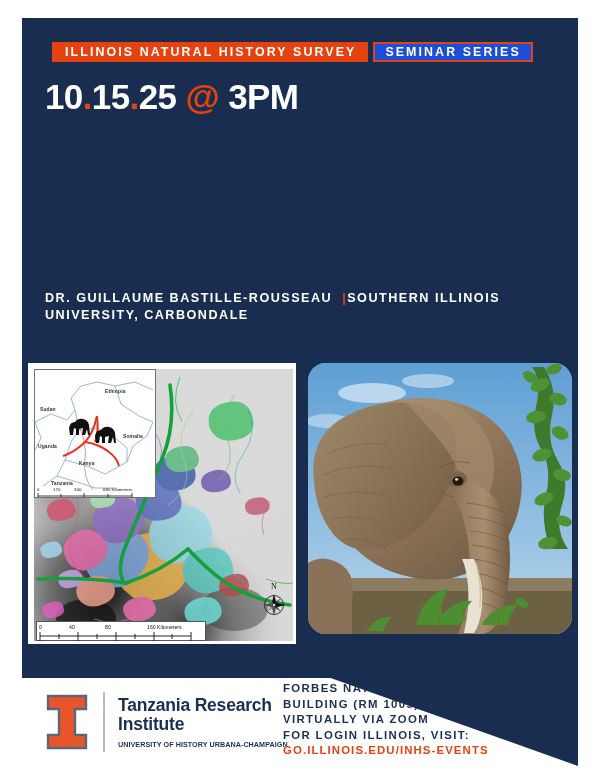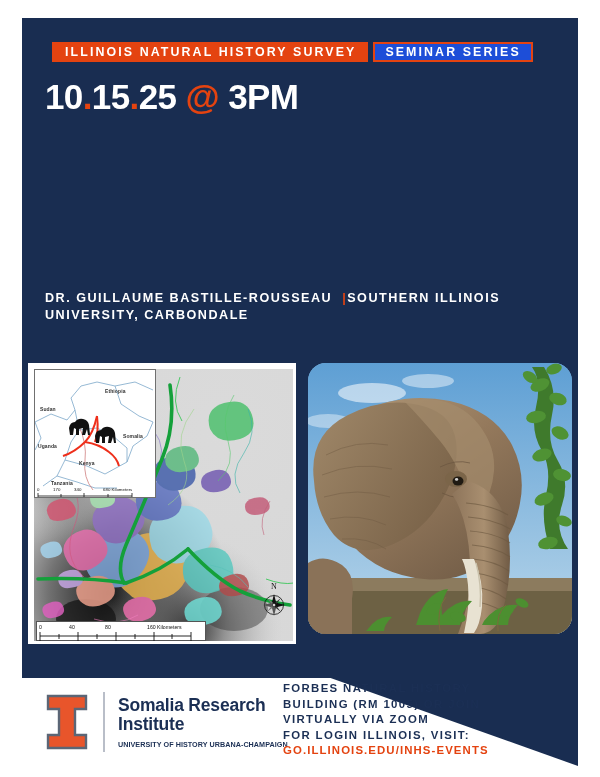--- a/index.html
+++ b/index.html
@@ -549,21 +549,21 @@
 
   <div id="footer">
 
     <div id="logo-block">
       <svg id="block-i" viewBox="0 0 44 58">
         <path d="M3 3 L41 3 L41 16 L30 16 L30 42 L41 42 L41 55 L3 55 L3 42 L14 42 L14 16 L3 16 Z" fill="#e8552b" stroke="#5b6676" stroke-width="2.4" stroke-linejoin="miter"></path>
       </svg>
       <div id="logo-divider"></div>
       <div id="logo-words">
         <div id="pri-name">
-          <div>Somalia Research</div>
+          <div>Tanzania Research</div>
           <div>Institute</div>
         </div>
         <div id="pri-sub">UNIVERSITY OF HISTORY URBANA-CHAMPAIGN</div>
       </div>
     </div>
 
     <div id="venue">
       <div>FORBES NATURAL HISTORY</div>
       <div>BUILDING (RM 1005) OR JOIN</div>
       <div>VIRTUALLY VIA ZOOM</div>

